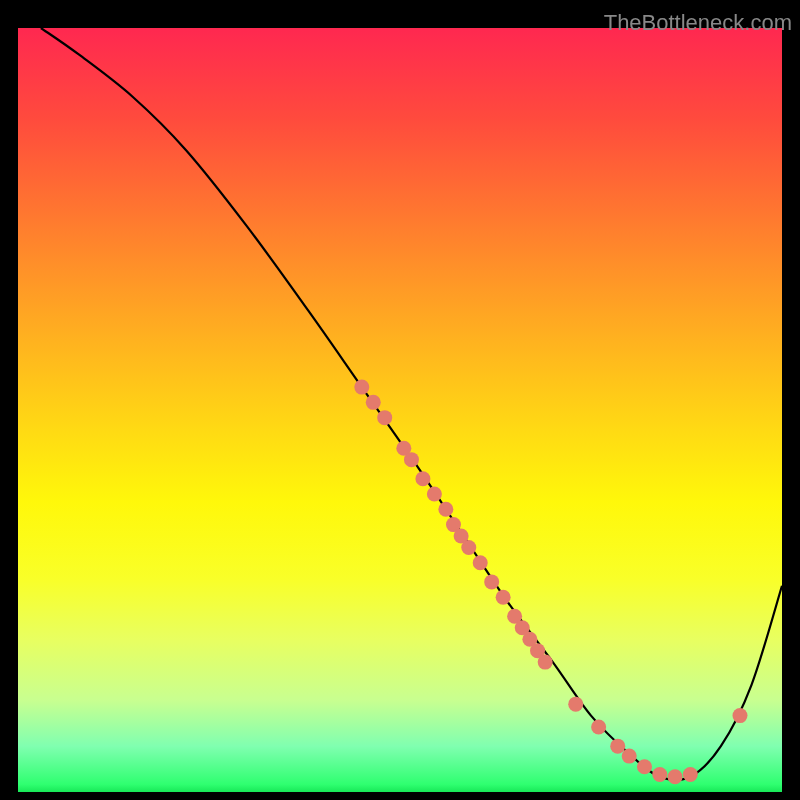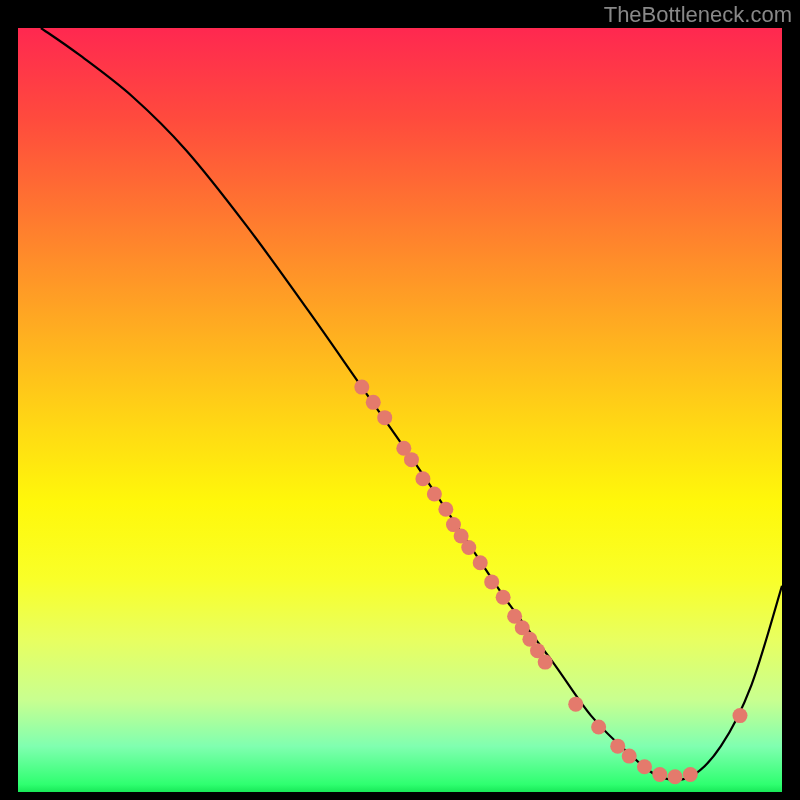--- a/index.html
+++ b/index.html
@@ -6,21 +6,21 @@
     margin: 0;
     padding: 0;
     background: #000;
     width: 800px;
     height: 800px;
     position: relative;
     font-family: Arial, Helvetica, sans-serif;
   }
   .watermark {
     position: absolute;
-    top: 2px;
+    top: 10px;
     right: 8px;
     color: #888;
     font-size: 22px;
     z-index: 10;
     font-weight: 400;
   }
   .plot-area {
     position: absolute;
     left: 18px;
     top: 28px;

